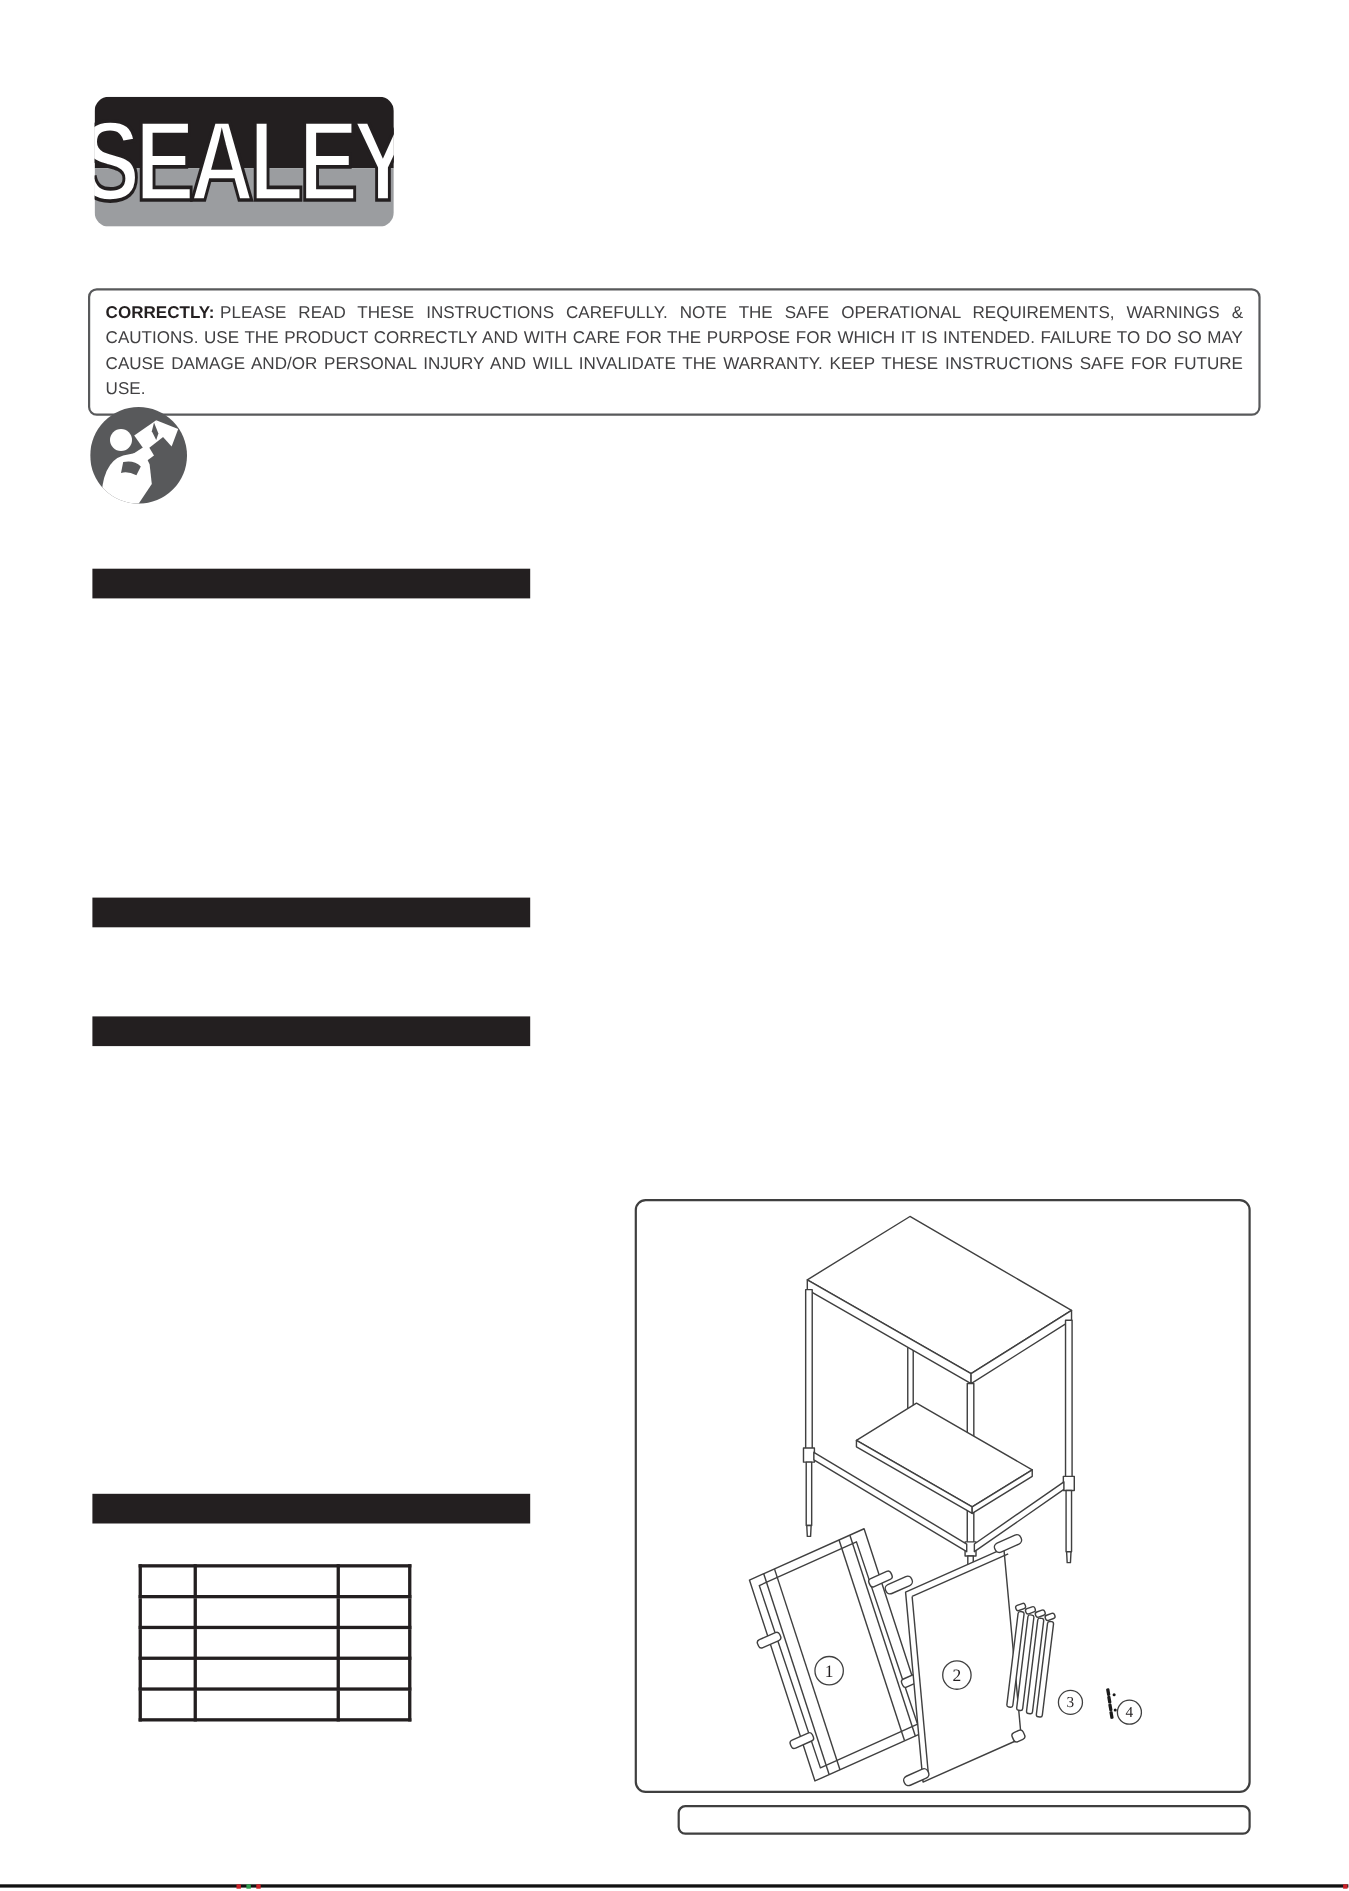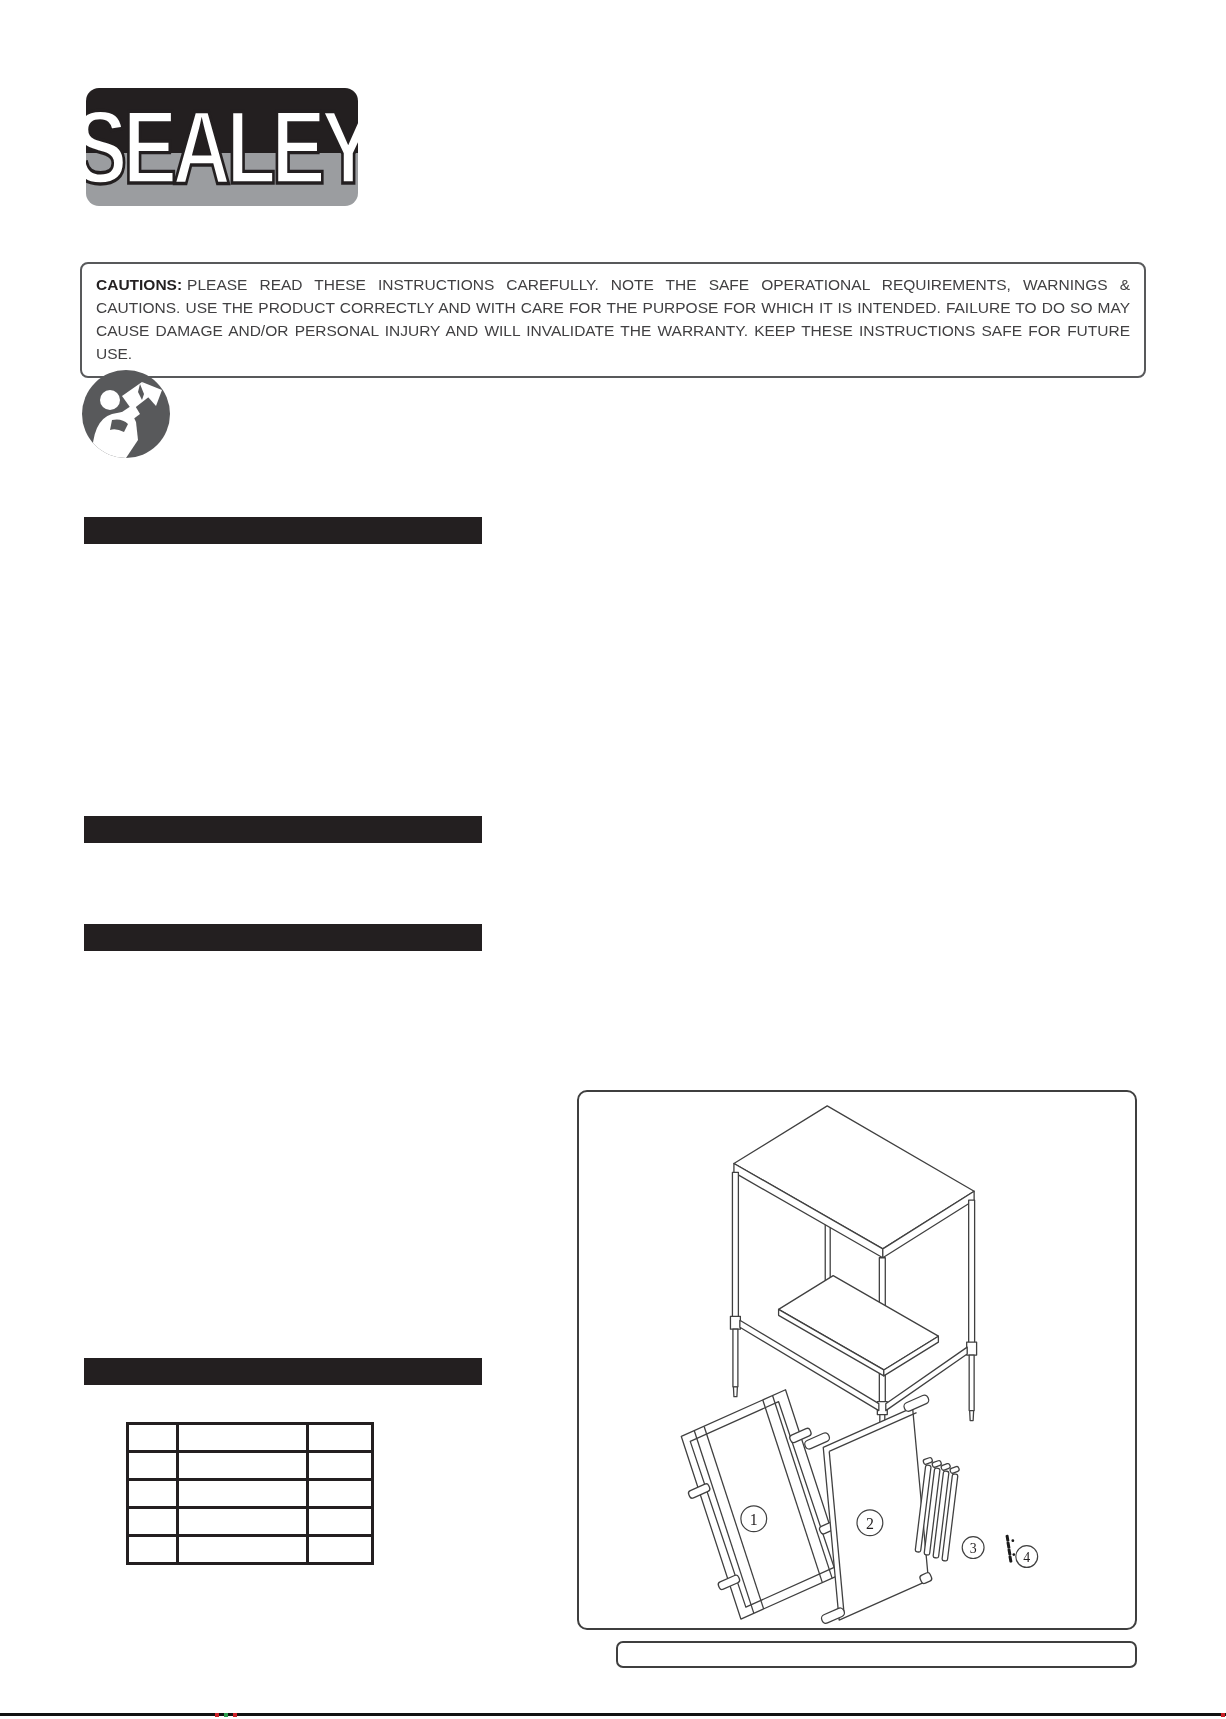--- a/index.html
+++ b/index.html
@@ -85,21 +85,21 @@
 </head>
 <body>
 
 <div class="logo">
   <div class="half-top"></div>
   <div class="half-bottom"></div>
   <div class="logo-text">SEALEY</div>
 </div>
 
 <div class="important-box">
-  <b>CAUTIONS:</b><span>PLEASE READ THESE INSTRUCTIONS CAREFULLY. NOTE THE SAFE OPERATIONAL REQUIREMENTS, WARNINGS &amp; CAUTIONS. USE THE PRODUCT CORRECTLY AND WITH CARE FOR THE PURPOSE FOR WHICH IT IS INTENDED. FAILURE TO DO SO MAY CAUSE DAMAGE AND/OR PERSONAL INJURY AND WILL INVALIDATE THE WARRANTY. KEEP THESE INSTRUCTIONS SAFE FOR FUTURE USE.</span>
+  <b>CORRECTLY:</b><span>PLEASE READ THESE INSTRUCTIONS CAREFULLY. NOTE THE SAFE OPERATIONAL REQUIREMENTS, WARNINGS &amp; CAUTIONS. USE THE PRODUCT CORRECTLY AND WITH CARE FOR THE PURPOSE FOR WHICH IT IS INTENDED. FAILURE TO DO SO MAY CAUSE DAMAGE AND/OR PERSONAL INJURY AND WILL INVALIDATE THE WARRANTY. KEEP THESE INSTRUCTIONS SAFE FOR FUTURE USE.</span>
 </div>
 
 <div class="reader-icon">
   <svg viewBox="0 0 88 88" xmlns="http://www.w3.org/2000/svg">
     <defs>
         <clipPath id="iconClip">
           <circle cx="44" cy="44" r="44"></circle>
         </clipPath>
       </defs>
     <circle cx="44" cy="44" r="44" fill="#58595b"></circle>

